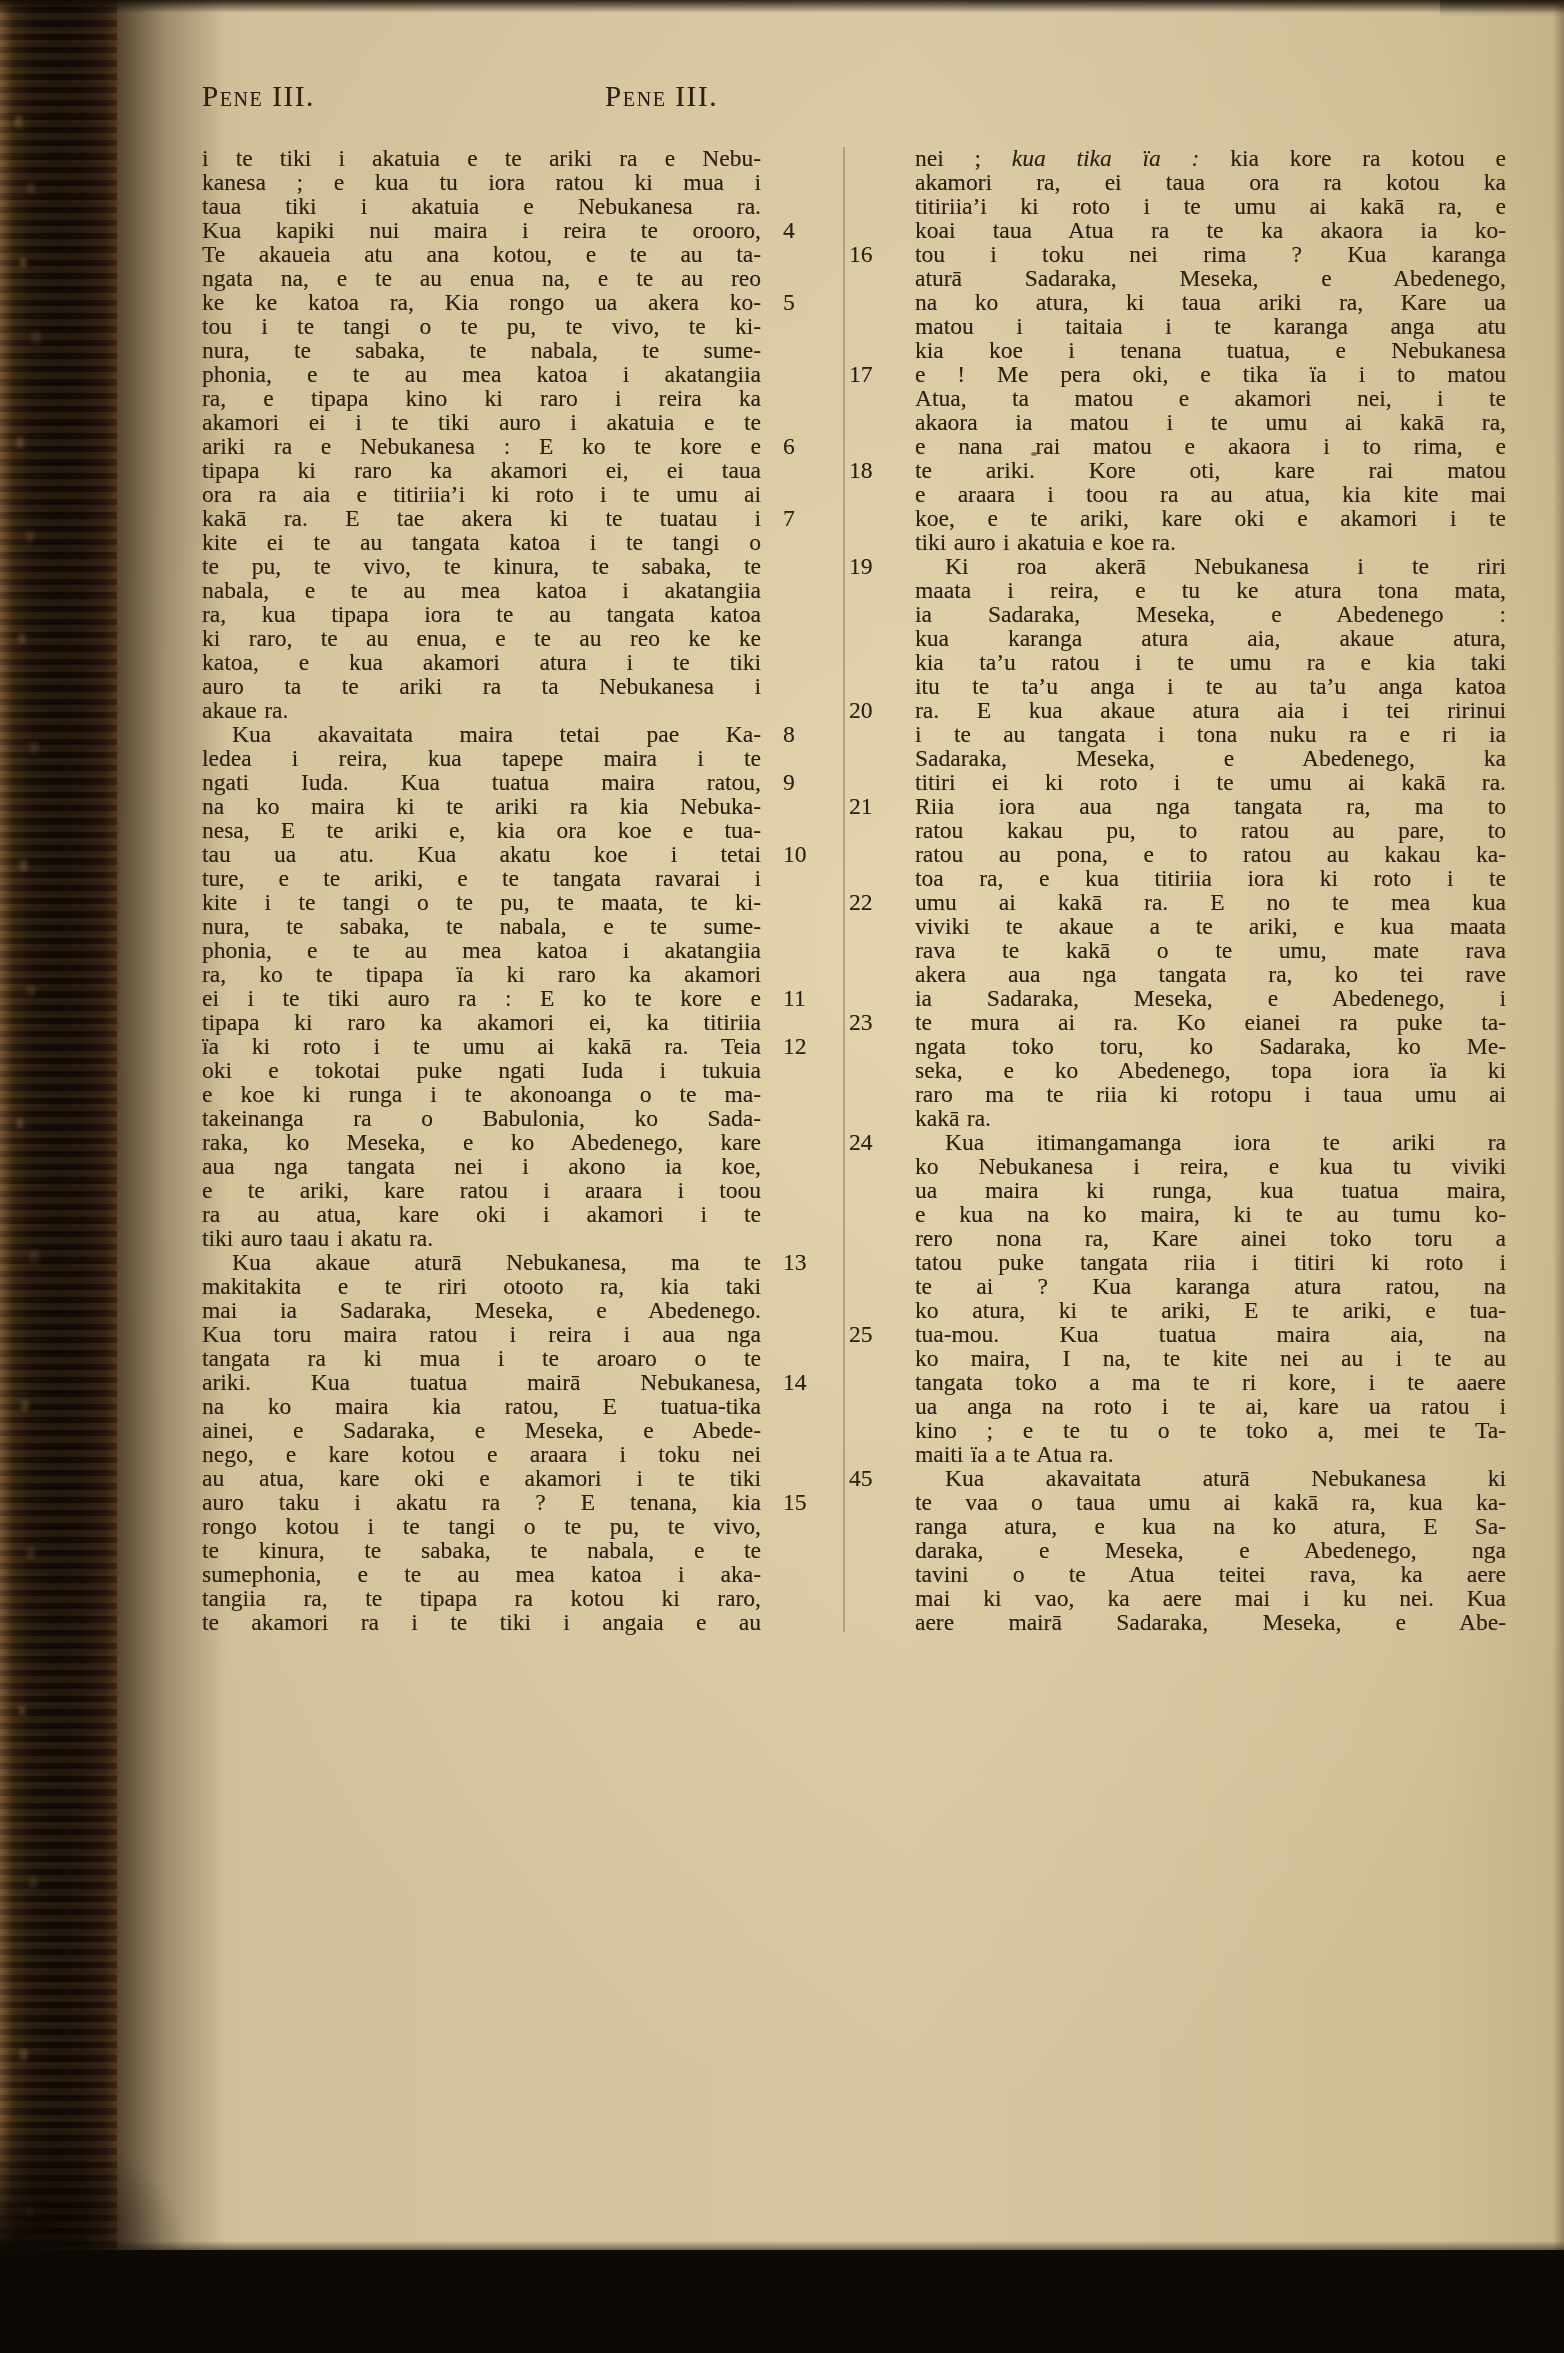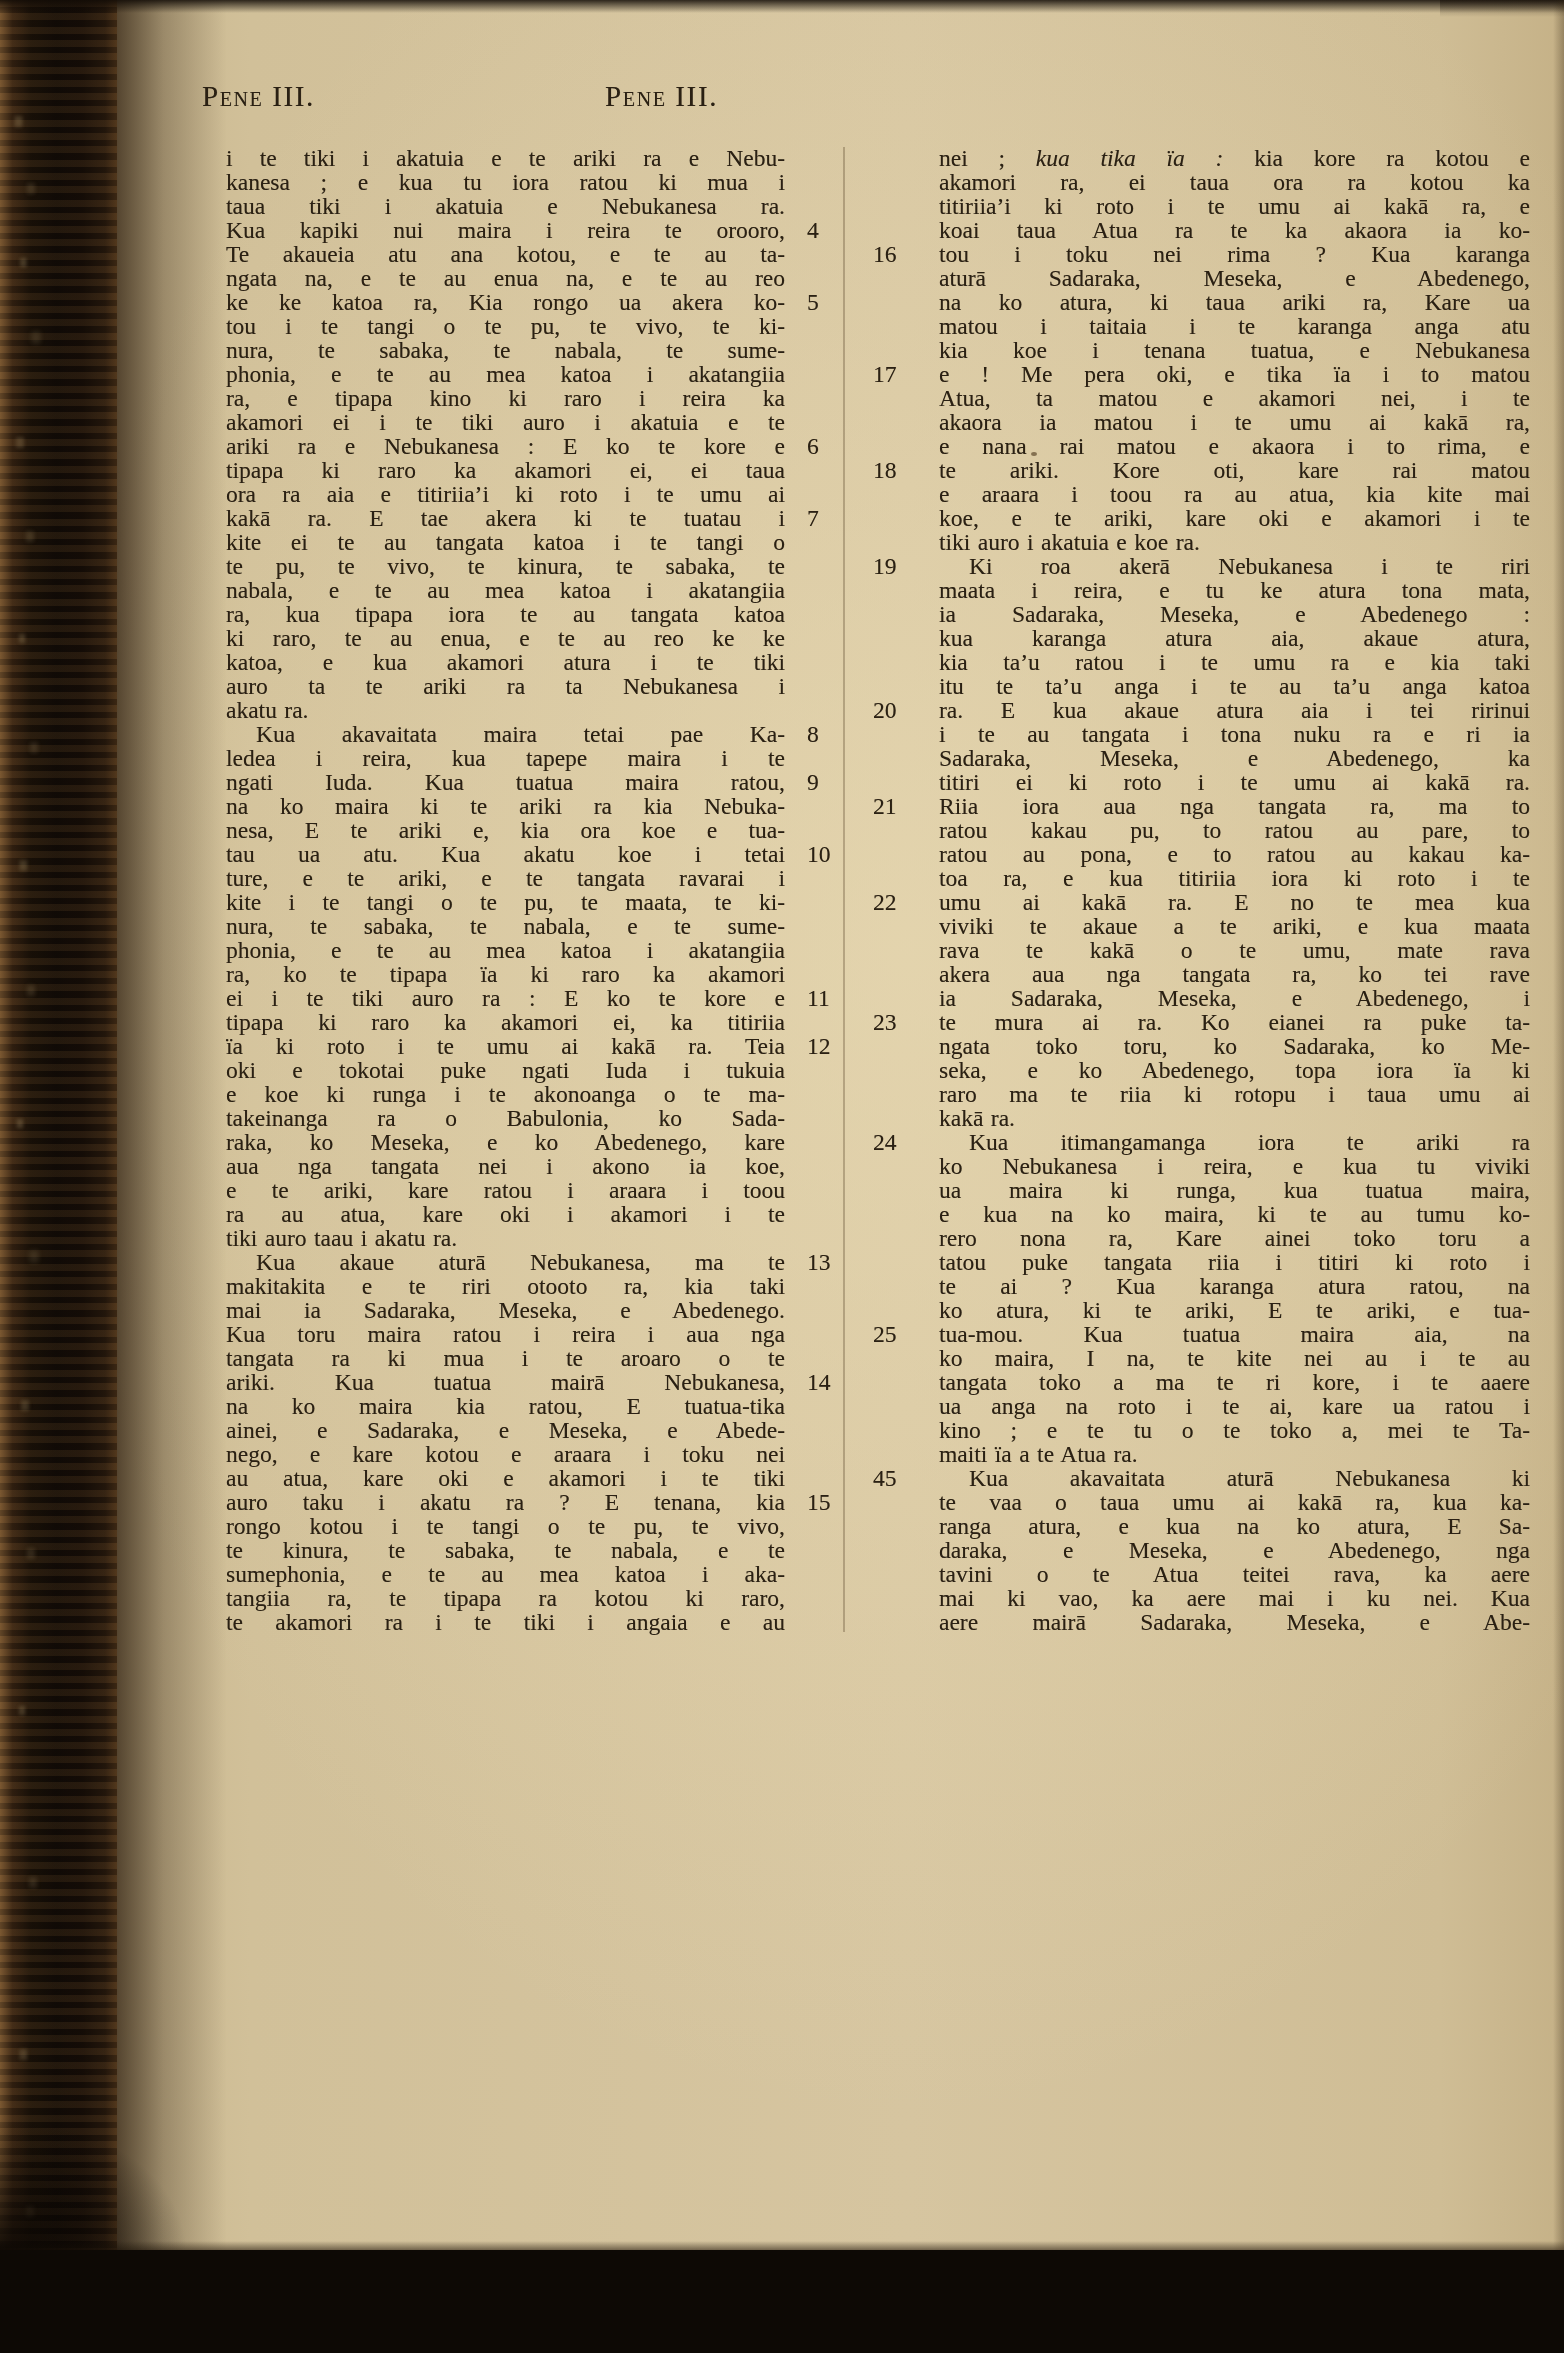--- a/index.html
+++ b/index.html
@@ -73,21 +73,21 @@
   .rh-side  { width:258px; font-variant:small-caps; font-size:29px; letter-spacing:1.6px; }
   .rh-left  { text-align:left; }
   .rh-right { text-align:right; }
   .rh-title { flex:1; text-align:center; font-size:32px; letter-spacing:4.7px; }
 
   .col-rule {
     position:absolute; left:843px; top:147px; width:1.6px; height:1485px;
     background:rgba(75,56,30,0.30);
   }
 
-  .columns { position:absolute; top:146px; left:202px; display:flex;margin-left:24px; }
+  .columns { position:absolute; top:146px; left:202px; display:flex; }
   .col { --lh:24px; font-size:23.5px; line-height:var(--lh); word-spacing:1.6px; }
   .col-left  { width:559px; }
   .col-right { width:591px; margin-left:154px; }
 
   .line {
     position:relative; height:var(--lh);
     text-align:justify; text-align-last:justify;
   }
   .line.para-end { text-align-last:left; }
   .line.indent   { text-indent:30px; }
@@ -149,21 +149,21 @@
           <div class="line"><span class="line-text">tipapa ki raro ka akamori ei, ei taua</span></div>
           <div class="line"><span class="line-text">ora ra aia e titiriia’i ki roto i te umu ai</span></div>
           <div class="line"><span class="line-text">kakā ra.  E tae akera ki te tuatau i</span><span class="vnum">7</span></div>
           <div class="line"><span class="line-text">kite ei te au tangata katoa i te tangi o</span></div>
           <div class="line"><span class="line-text">te pu, te vivo, te kinura, te sabaka, te</span></div>
           <div class="line"><span class="line-text">nabala, e te au mea katoa i akatangiia</span></div>
           <div class="line"><span class="line-text">ra, kua tipapa iora te au tangata katoa</span></div>
           <div class="line"><span class="line-text">ki raro, te au enua, e te au reo ke ke</span></div>
           <div class="line"><span class="line-text">katoa, e kua akamori atura i te tiki</span></div>
           <div class="line"><span class="line-text">auro ta te ariki ra ta Nebukanesa i</span></div>
-          <div class="line para-end"><span class="line-text">akatu ra.</span></div>
+          <div class="line para-end"><span class="line-text">akaue ra.</span></div>
           <div class="line indent"><span class="line-text">Kua akavaitata maira tetai pae Ka-</span><span class="vnum">8</span></div>
           <div class="line"><span class="line-text">ledea i reira, kua tapepe maira i te</span></div>
           <div class="line"><span class="line-text">ngati Iuda.  Kua tuatua maira ratou,</span><span class="vnum">9</span></div>
           <div class="line"><span class="line-text">na ko maira ki te ariki ra kia Nebuka-</span></div>
           <div class="line"><span class="line-text">nesa, E te ariki e, kia ora koe e tua-</span></div>
           <div class="line"><span class="line-text">tau ua atu.  Kua akatu koe i tetai</span><span class="vnum">10</span></div>
           <div class="line"><span class="line-text">ture, e te ariki, e te tangata ravarai i</span></div>
           <div class="line"><span class="line-text">kite i te tangi o te pu, te maata, te ki-</span></div>
           <div class="line"><span class="line-text">nura, te sabaka, te nabala, e te sume-</span></div>
           <div class="line"><span class="line-text">phonia, e te au mea katoa i akatangiia</span></div>

